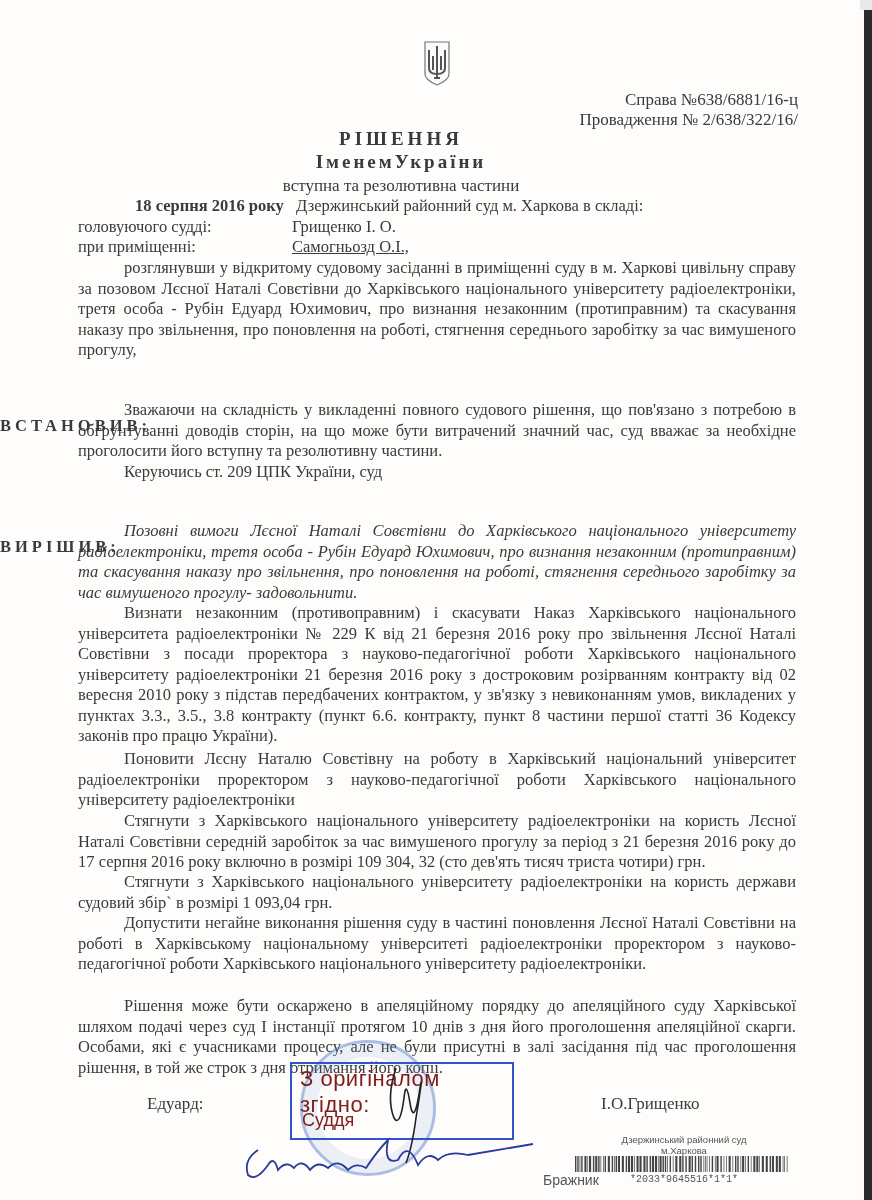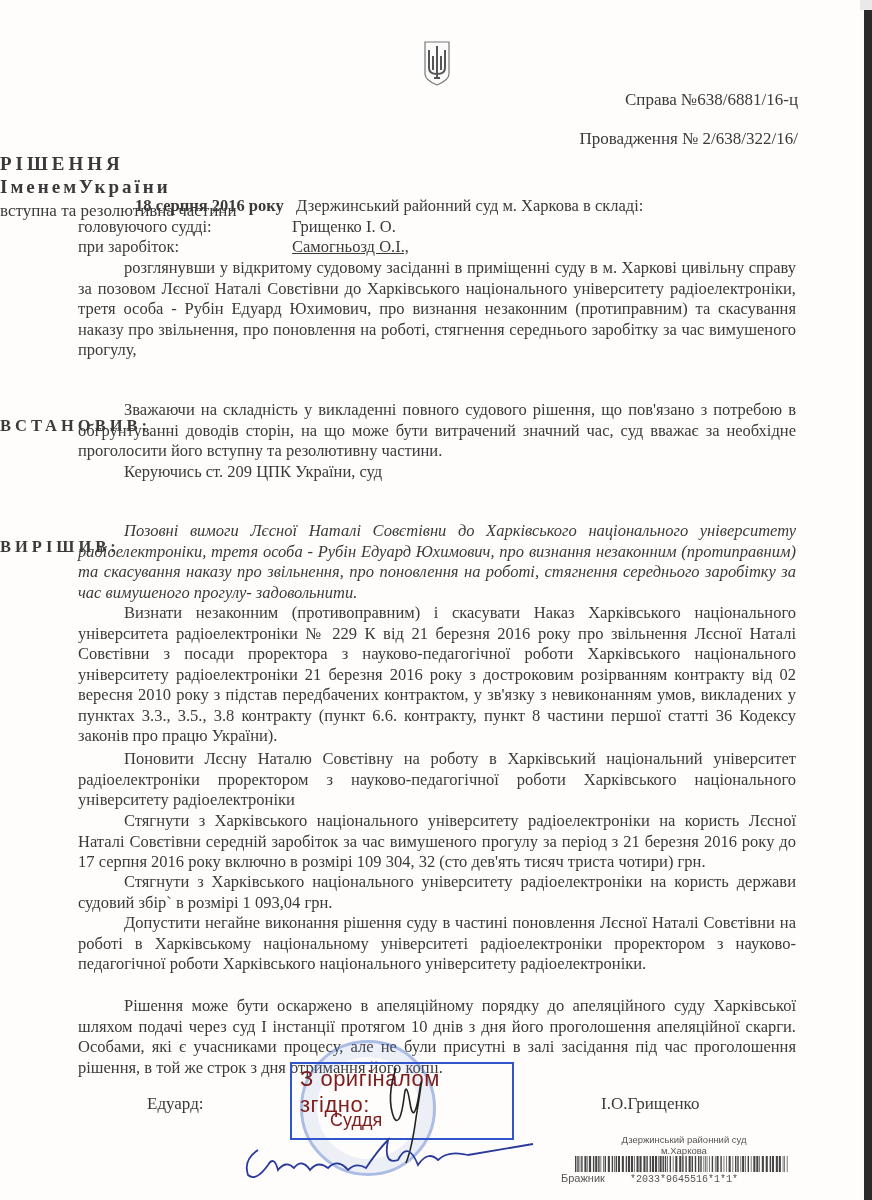--- a/index.html
+++ b/index.html
@@ -11,23 +11,23 @@
       color: #3a3a3a;
     }
     .page { position: absolute; left: 0; top: 0; width: 860px; height: 1200px; background: #fefdfb; }
     .edge { position: absolute; right: 0; top: 10px; width: 8px; height: 1190px; background: #2a2a2a; }
     .edge-top { position: absolute; right: 0; top: 0; width: 12px; height: 10px; background: #e9e9e9; }
 
     .emblem { position: absolute; left: 423px; top: 40px; width: 28px; height: 46px; }
 
     .caseno { position: absolute; right: 74px; text-align: center; font-size: 17px; }
     .caseno.l1 { top: 90px; }
-    .caseno.l2 { top: 110px; margin-top: 19px; }
-
-    .title { position: absolute; left: 0; width: 802px; font-weight: bold; margin-top: 25px; }
+    .caseno.l2 { top: 110px; }
+
+    .title { position: absolute; left: 0; width: 802px; text-align: center; font-weight: bold; }
     .t1 { top: 128px; font-size: 19px; letter-spacing: 4px; }
     .t2 { top: 151px; font-size: 19px; letter-spacing: 3px; }
     .t3 { top: 176px; font-size: 17px; font-weight: normal; }
 
     .line { position: absolute; font-size: 16.5px; white-space: nowrap; }
     .date-b { font-weight: bold; }
 
     .para {
       position: absolute; left: 78px; width: 718px;
       font-size: 16.5px; line-height: 20.5px;
@@ -45,27 +45,27 @@
       position: absolute; left: 300px; top: 1040px; width: 130px; height: 130px;
       border-radius: 50%; border: 3px solid rgba(70,110,200,0.45);
       box-shadow: inset 0 0 0 14px rgba(110,140,210,0.12);
     }
     .stamp-box {
       position: absolute; left: 290px; top: 1062px; width: 220px; height: 74px;
       border: 2px solid #2f55c8; color: #7f1d1d;
       font-family: "Liberation Sans", "DejaVu Sans", sans-serif;
     }
     .stamp-box .s1 { position: absolute; left: 8px; top: 2px; font-size: 22px; letter-spacing: 0.5px; }
-    .stamp-box .s2 { position: absolute; left: 10px; top: 46px; font-size: 18px; padding-left: 28px; }
+    .stamp-box .s2 { position: absolute; left: 10px; top: 46px; font-size: 18px; }
 
     .sig { position: absolute; }
 
     .barcode-block { position: absolute; left: 560px; top: 1134px; width: 240px; font-family: "Liberation Sans", "DejaVu Sans", sans-serif; color: #555; }
     .bc-court { position: absolute; left: 44px; top: 0; width: 160px; text-align: center; font-size: 9.5px; line-height: 11px; }
-    .bc-left { position: absolute; left: -17px; top: 38px; font-size: 11px; margin-left: 18px; }
+    .bc-left { position: absolute; left: -17px; top: 38px; font-size: 14px; }
     .bc-bars { position: absolute; left: 15px; top: 22px; width: 215px; height: 16px; }
     .bc-code { position: absolute; left: 44px; top: 40px; width: 160px; text-align: center; font-size: 10px; font-family: "Liberation Mono", monospace; }
   </style>
 </head>
 <body>
 
 <div class="page"></div>
 <div class="edge-top"></div>
 <div class="edge"></div>
 
@@ -78,21 +78,21 @@
 <div class="caseno l2">Провадження № 2/638/322/16/</div>
 
 <div class="title t1">РІШЕННЯ</div>
 <div class="title t2">ІменемУкраїни</div>
 <div class="title t3">вступна та резолютивна частини</div>
 
 <div class="line date-b" style="left:135px; top:196px;">18  серпня 2016 року</div>
 <div class="line" style="left:296px; top:196px;">Дзержинський районний суд м. Харкова в складі:</div>
 <div class="line" style="left:78px; top:217px;">головуючого судді:</div>
 <div class="line" style="left:292px; top:217px;">Грищенко І. О.</div>
-<div class="line" style="left:78px; top:237px;">при заробіток:</div>
+<div class="line" style="left:78px; top:237px;">при приміщенні:</div>
 <div class="line" style="left:292px; top:237px;text-decoration:underline;">Самогньозд О.І.,</div>
 
 <div class="para" style="top:258px;">розглянувши у відкритому судовому засіданні в приміщенні суду в м. Харкові цивільну справу за позовом Лєсної Наталі Совєтівни до Харківського національного університету радіоелектроніки, третя особа - Рубін Едуард Юхимович,    про визнання незаконним (протиправним) та скасування наказу про звільнення,  про поновлення на роботі, стягнення середнього заробітку за час вимушеного прогулу,</div>
 
 <div class="section-h" style="top:379px;">ВСТАНОВИВ:</div>
 <div class="para" style="top:400px;">Зважаючи на складність у викладенні повного судового рішення, що пов'язано з потребою в обгрунтуванні доводів сторін, на що може бути витрачений значний час, суд вважає за необхідне проголосити його вступну та резолютивну частини.</div>
 <div class="para" style="top:462px;">Керуючись ст. 209  ЦПК України, суд</div>
 
 <div class="section-h" style="top:500px;">ВИРІШИВ:</div>
 <div class="para" style="top:521px;font-style:italic;">Позовні вимоги Лєсної Наталі Совєтівни до Харківського національного університету радіоелектроніки, третя особа - Рубін Едуард Юхимович, про визнання незаконним (протиправним) та скасування наказу про звільнення,  про поновлення на роботі, стягнення середнього заробітку за час вимушеного прогулу- задовольнити.</div>

